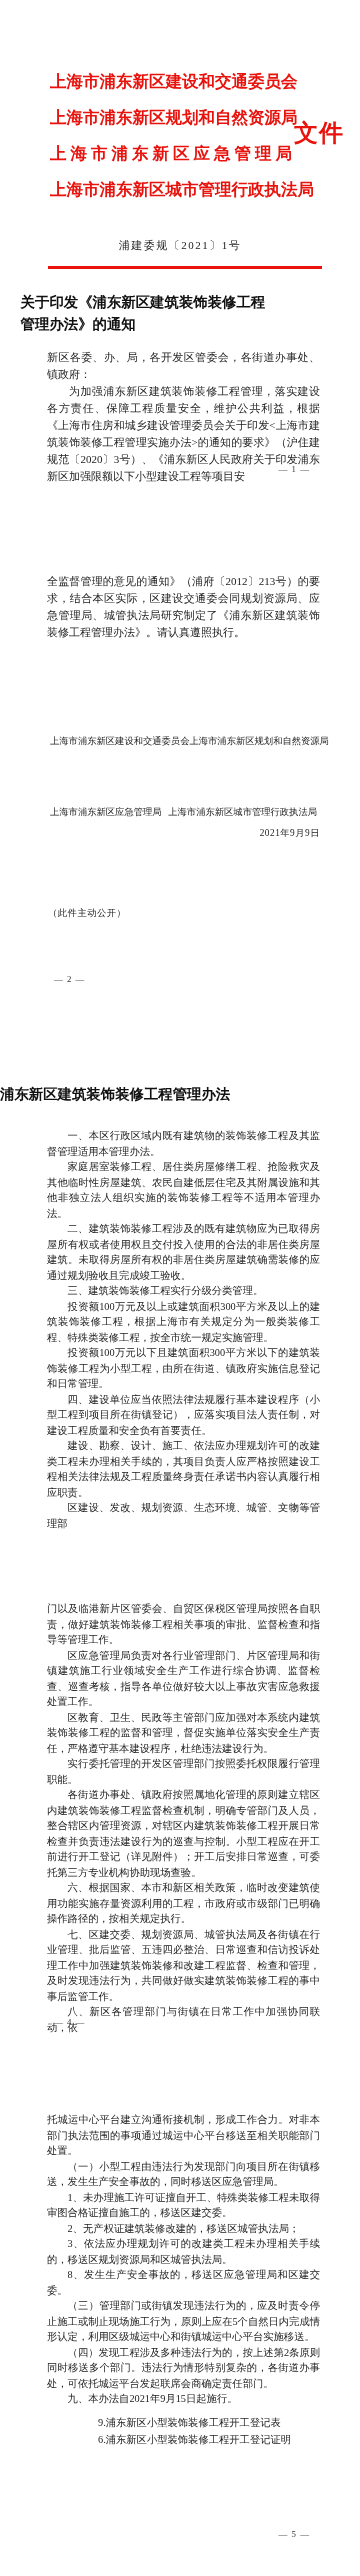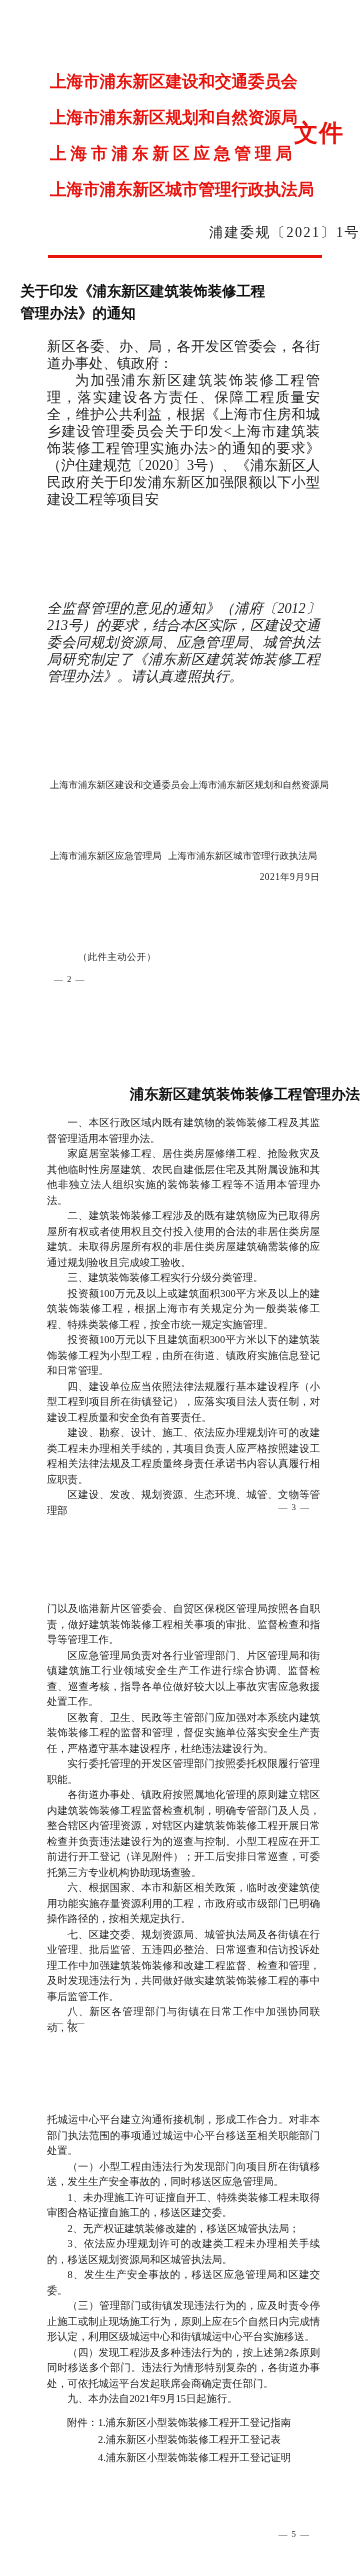--- a/index.html
+++ b/index.html
@@ -6,53 +6,53 @@
   body { width:361px; font-family:"Liberation Serif","DejaVu Serif",serif; color:#1d1d1d; }
   .doc { position:relative; width:361px; height:4081px; background:#fff; overflow:hidden; }
   .page { position:relative; width:360px; height:510px; overflow:hidden; }
 
   
   .red-header { position:relative; margin:64px 0 0 50px; width:242px; }
   .org-line { color:#e8130d; font-weight:bold; font-size:16.5px; line-height:36px; height:36px;
               text-align:justify; text-align-last:justify; white-space:nowrap; }
   .file-suffix { position:absolute; left:244px; top:53px; color:#e8130d; font-weight:bold;
                  font-size:24px; letter-spacing:1px; white-space:nowrap; }
-  .doc-number { margin-top:16px; text-align:right; font-size:14px; letter-spacing:1.5px; color:#222; }
+  .doc-number { margin-top:30px; text-align:center; font-size:11px; letter-spacing:1.5px; color:#222; }
   .red-rule { margin:13.4px 0 0 48px; width:274px; height:2.6px; background:#e8130d; }
   .notice-title { margin:23px 20.6px 0 20.6px; text-align:left; font-size:14.4px; font-weight:bold;
                   line-height:21.6px; color:#111; }
 
   
-  .p { font-size:14px; line-height:17px; margin:0 40px 0 47px; text-align:justify; color:#222; }
+  .p { font-size:11px; line-height:17px; margin:0 40px 0 47px; text-align:justify; color:#222; }
   .m { font-size:10.3px; line-height:15.5px; }
   .ind { text-indent:2em; }
   .cont { text-indent:0; }
   .salutation { margin-top:13.4px; }
 
   
   .sig-row { display:flex; justify-content:space-between; margin:0 43px 0 50px;
              font-size:9.3px; line-height:12.4px; color:#222; white-space:nowrap; }
   .sig-row-1 { margin-top:94px; }
   .sig-row-2 { margin-top:59px; }
   .sig-date { margin-top:8.2px; text-align:right; padding-right:40px; font-size:9.3px; letter-spacing:0.5px; }
-  .disclosure { margin:67px 0 0 78px; font-size:9.3px; letter-spacing:0.5px; }
+  .disclosure { margin:67px 0 0 48px; font-size:9.3px; letter-spacing:0.5px; }
 
   
   .pageno { position:absolute; font-size:8.8px; letter-spacing:1px; color:#333; white-space:nowrap; }
   .pn-right { right:50px; }
   .pn-left { left:54px; }
   #p1 .pageno { top:464px; }
   #p2 .pageno { top:464px; }
   #p3 .pageno { top:482px; }
   #p4 .pageno { top:487px; }
   #p5 .pageno { top:489px; }
 
   
-  .measures-title { margin-top:65px; text-align:right; font-size:14.4px; font-weight:bold; color:#111; }
-  .first-para-gap { margin-top:11px; }
+  .measures-title { margin-top:65px; text-align:left; font-size:14.4px; font-weight:bold; color:#111; }
+  .first-para-gap { margin-top:24px; }
   .page-top-gap { margin-top:71px; }
   .p5-top-gap { margin-top:72px; }
 
   .attach-block { margin:7.2px 40px 0 67px; }
   .attach-line { font-size:10.3px; line-height:17.5px; color:#222; }
   .attach-cont { padding-left:31px; }
 </style>
 </head>
 <body>
 
@@ -71,21 +71,21 @@
     <div class="notice-title">
       <span>关于印发《浦东新区建筑装饰装修工程</span><br>
       <span>管理办法》的通知</span>
     </div>
     <p class="p salutation cont">新区各委、办、局，各开发区管委会，各街道办事处、镇政府：</p>
     <p class="p ind">为加强浦东新区建筑装饰装修工程管理，落实建设各方责任、保障工程质量安全，维护公共利益，根据《上海市住房和城乡建设管理委员会关于印发&lt;上海市建筑装饰装修工程管理实施办法&gt;的通知的要求》（沪住建规范〔2020〕3号）、《浦东新区人民政府关于印发浦东新区加强限额以下小型建设工程等项目安</p>
     <div class="pageno pn-right">— 1 —</div>
   </section>
 
   <section class="page" id="p2">
-    <p class="p cont" style="margin-top:90px;font-style:italic;">全监督管理的意见的通知》（浦府〔2012〕213号）的要求，结合本区实际，区建设交通委会同规划资源局、应急管理局、城管执法局研究制定了《浦东新区建筑装饰装修工程管理办法》。请认真遵照执行。</p>
+    <p class="p cont" style="margin-top:63px;">全监督管理的意见的通知》（浦府〔2012〕213号）的要求，结合本区实际，区建设交通委会同规划资源局、应急管理局、城管执法局研究制定了《浦东新区建筑装饰装修工程管理办法》。请认真遵照执行。</p>
     <div class="sig-row sig-row-1">
       <span>上海市浦东新区建设和交通委员会</span>
       <span>上海市浦东新区规划和自然资源局</span>
     </div>
     <div class="sig-row sig-row-2">
       <span>上海市浦东新区应急管理局</span>
       <span>上海市浦东新区城市管理行政执法局</span>
     </div>
     <div class="sig-date">2021年9月9日</div>
     <div class="disclosure">（此件主动公开）</div>
@@ -122,28 +122,25 @@
     <p class="p m cont p5-top-gap">托城运中心平台建立沟通衔接机制，形成工作合力。对非本部门执法范围的事项通过城运中心平台移送至相关职能部门处置。</p>
     <p class="p m ind">（一）小型工程由违法行为发现部门向项目所在街镇移送，发生生产安全事故的，同时移送区应急管理局。</p>
     <p class="p m ind">1、未办理施工许可证擅自开工、特殊类装修工程未取得审图合格证擅自施工的，移送区建交委。</p>
     <p class="p m ind">2、无产权证建筑装修改建的，移送区城管执法局；</p>
     <p class="p m ind">3、依法应办理规划许可的改建类工程未办理相关手续的，移送区规划资源局和区城管执法局。</p>
     <p class="p m ind">8、发生生产安全事故的，移送区应急管理局和区建交委。</p>
     <p class="p m ind">（三）管理部门或街镇发现违法行为的，应及时责令停止施工或制止现场施工行为，原则上应在5个自然日内完成情形认定，利用区级城运中心和街镇城运中心平台实施移送。</p>
     <p class="p m ind">（四）发现工程涉及多种违法行为的，按上述第2条原则同时移送多个部门。违法行为情形特别复杂的，各街道办事处，可依托城运平台发起联席会商确定责任部门。</p>
     <p class="p m ind">九、本办法自2021年9月15日起施行。</p>
     <div class="attach-block">
-      <div class="attach-line">
-        <span>附件：</span><span>1.浦东新区小型装饰装修工程开工登记指南</span>
+      <div class="attach-line attach-cont">
+        <span>9.浦东新区小型装饰装修工程开工登记表</span>
       </div>
       <div class="attach-line attach-cont">
-        <span>2.浦东新区小型装饰装修工程开工登记表</span>
-      </div>
-      <div class="attach-line attach-cont">
-        <span>4.浦东新区小型装饰装修工程开工登记证明</span>
+        <span>6.浦东新区小型装饰装修工程开工登记证明</span>
       </div>
     </div>
     <div class="pageno pn-right">— 5 —</div>
   </section>
 
   <section class="page" id="p6">
     
     
     
     

